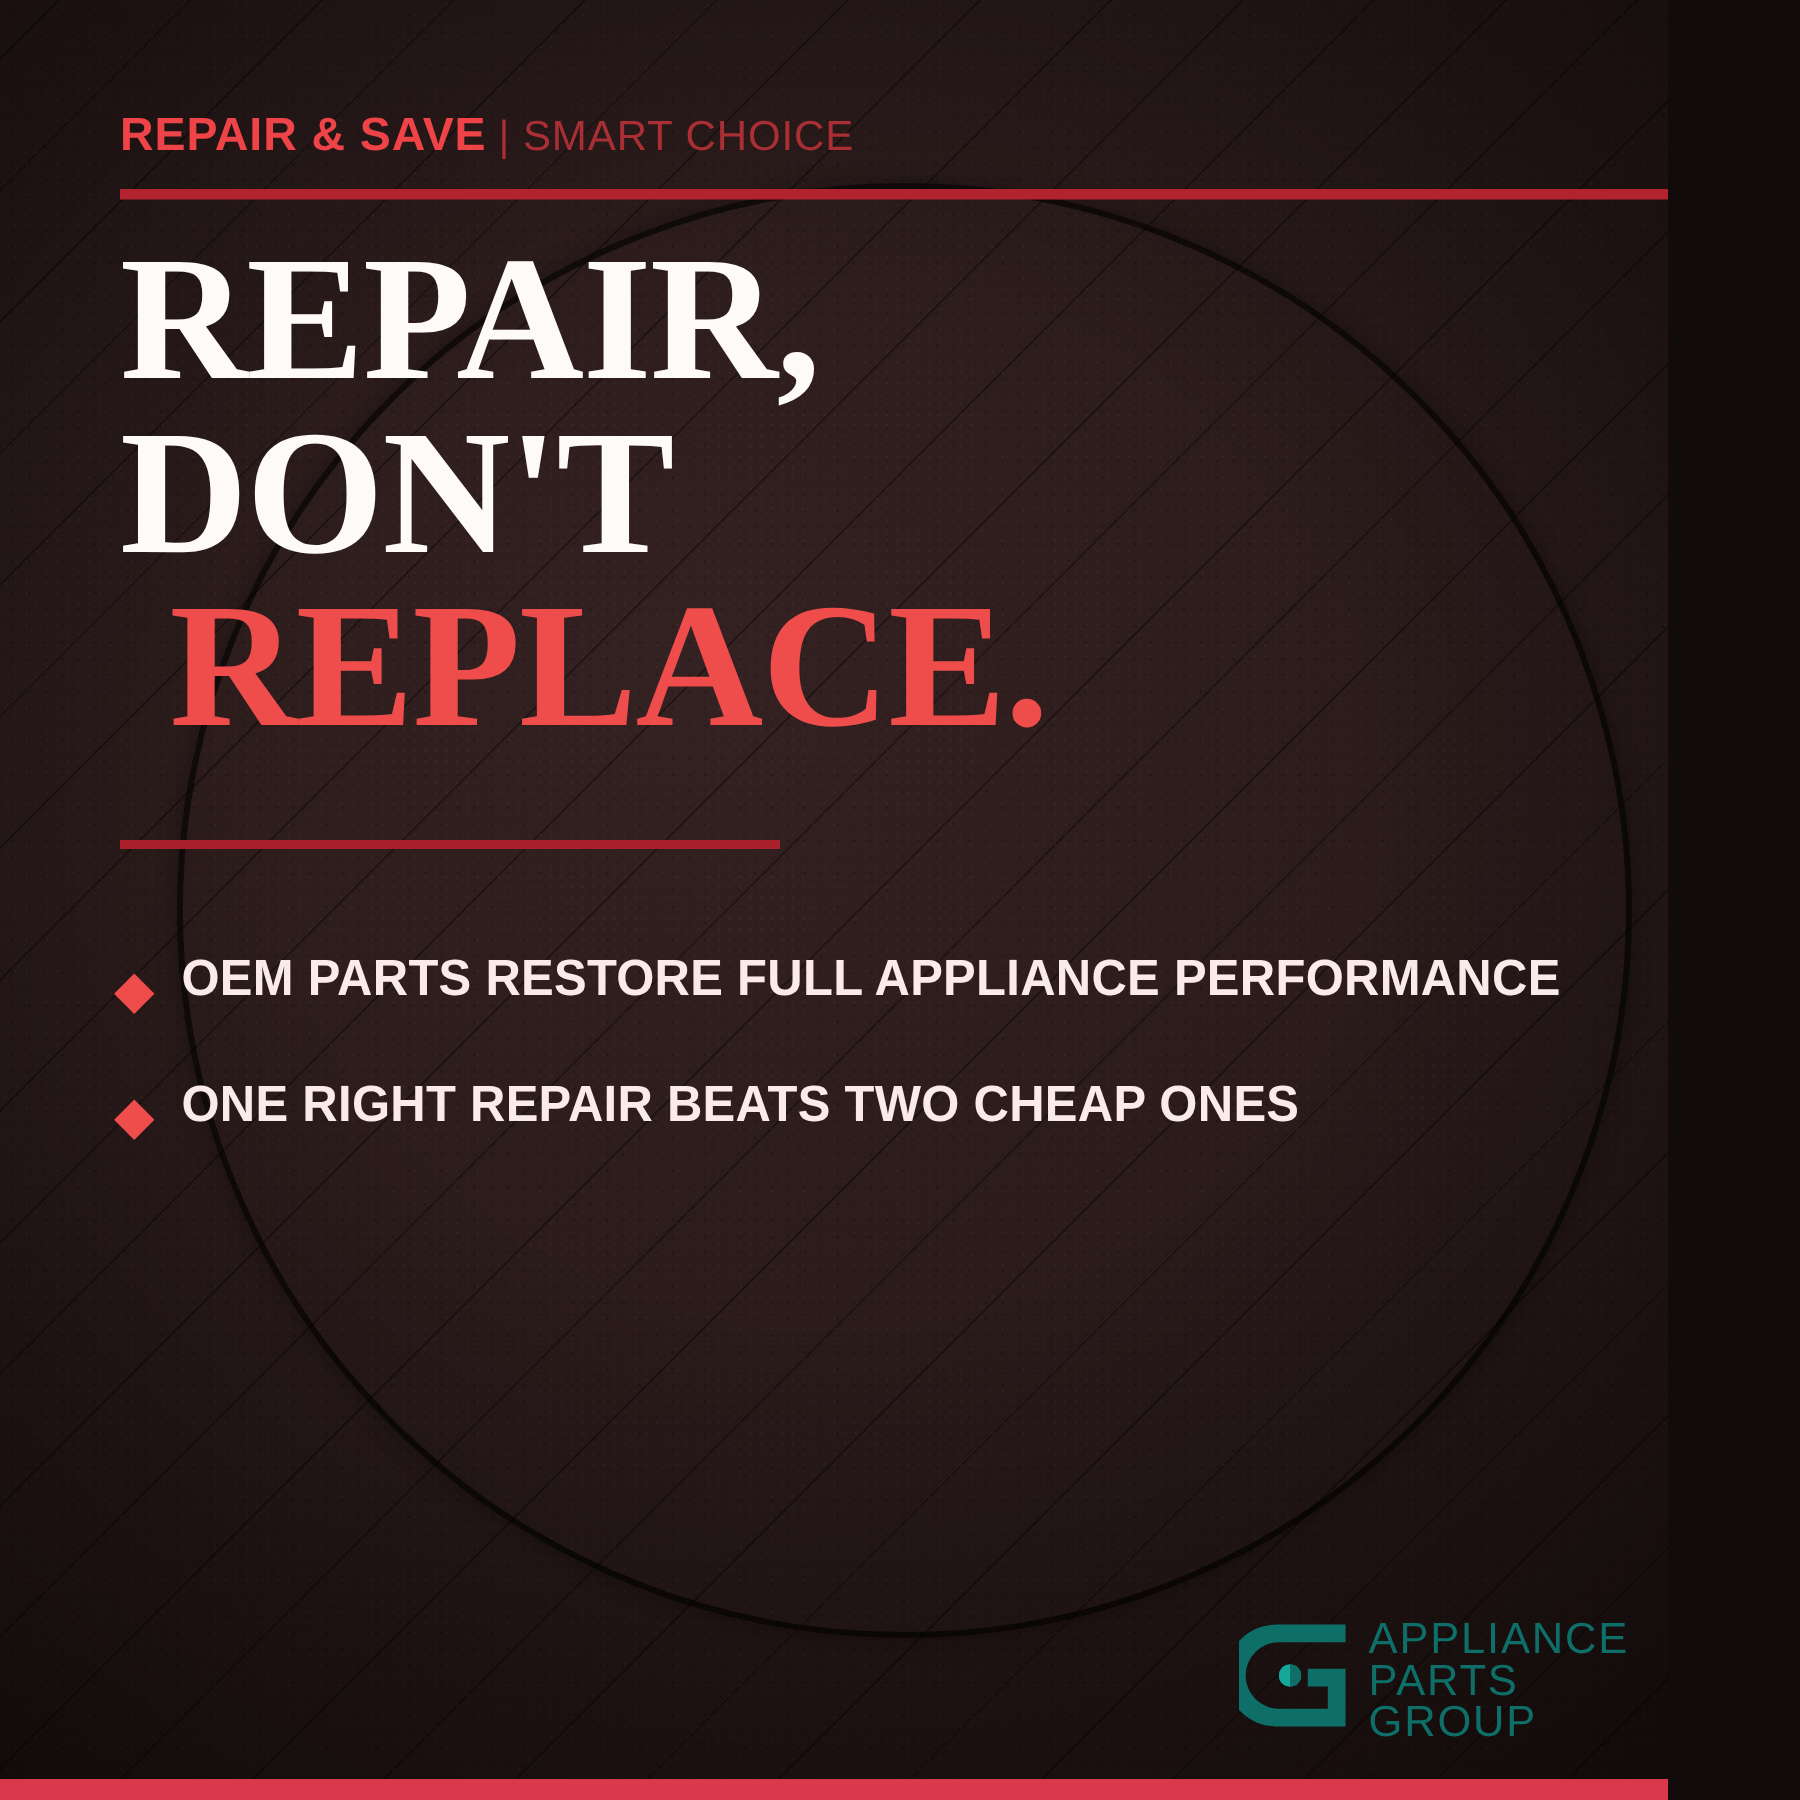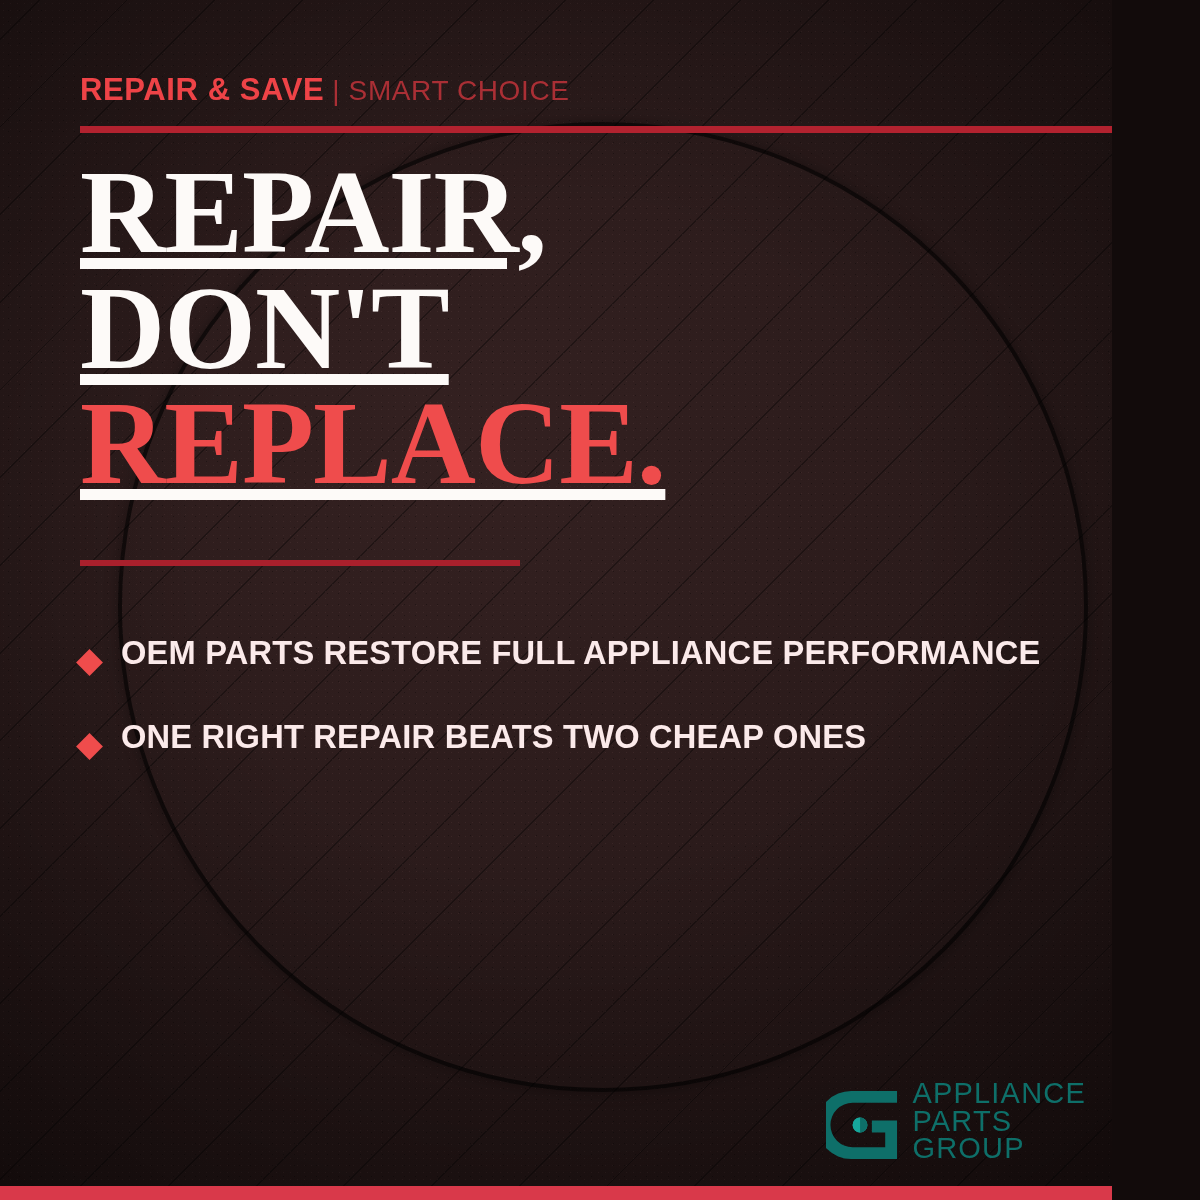--- a/index.html
+++ b/index.html
@@ -118,25 +118,25 @@
     left: 80px;
     top: 155px;
     width: 1060px;
     font-family: "Liberation Serif", "DejaVu Serif", serif;
     font-weight: bold;
     font-size: 118px;
     line-height: .98;
     color: #fdfaf8;
     letter-spacing: -1px;
     text-transform: uppercase;
-    text-decoration: underline;
   }
   .headline .l3 {
     display: block;
     color: #ef4c4c;
+    margin-left: 33px;
   }
 
   .rule-mid {
     position: absolute;
     left: 80px;
     top: 560px;
     width: 440px;
     height: 6px;
     background: #a9202c;
   }
@@ -171,21 +171,21 @@
     transform: scaleX(.96);
     transform-origin: left center;
   }
 
   
   .logo {
     position: absolute;
     right: 26px;
     bottom: 38px;
     display: flex;
-    align-items: flex-end;
+    align-items: flex-start;
   }
   .logo-mark {
     width: 74px;
     height: 74px;
     margin-right: 12px;
     flex: 0 0 74px;
   }
   .logo-words {
     display: flex;
     flex-direction: column;

